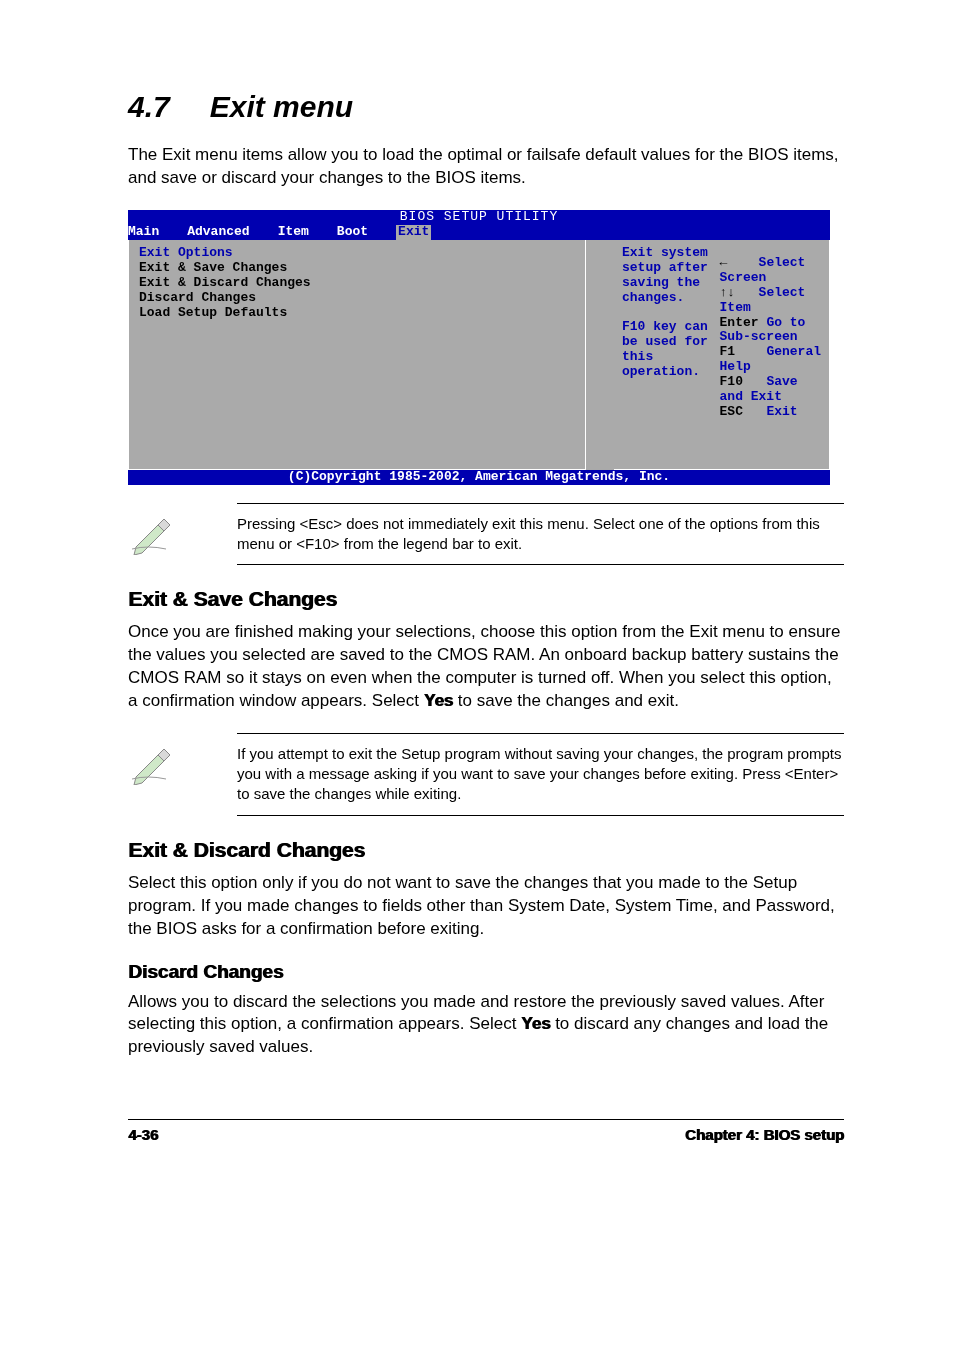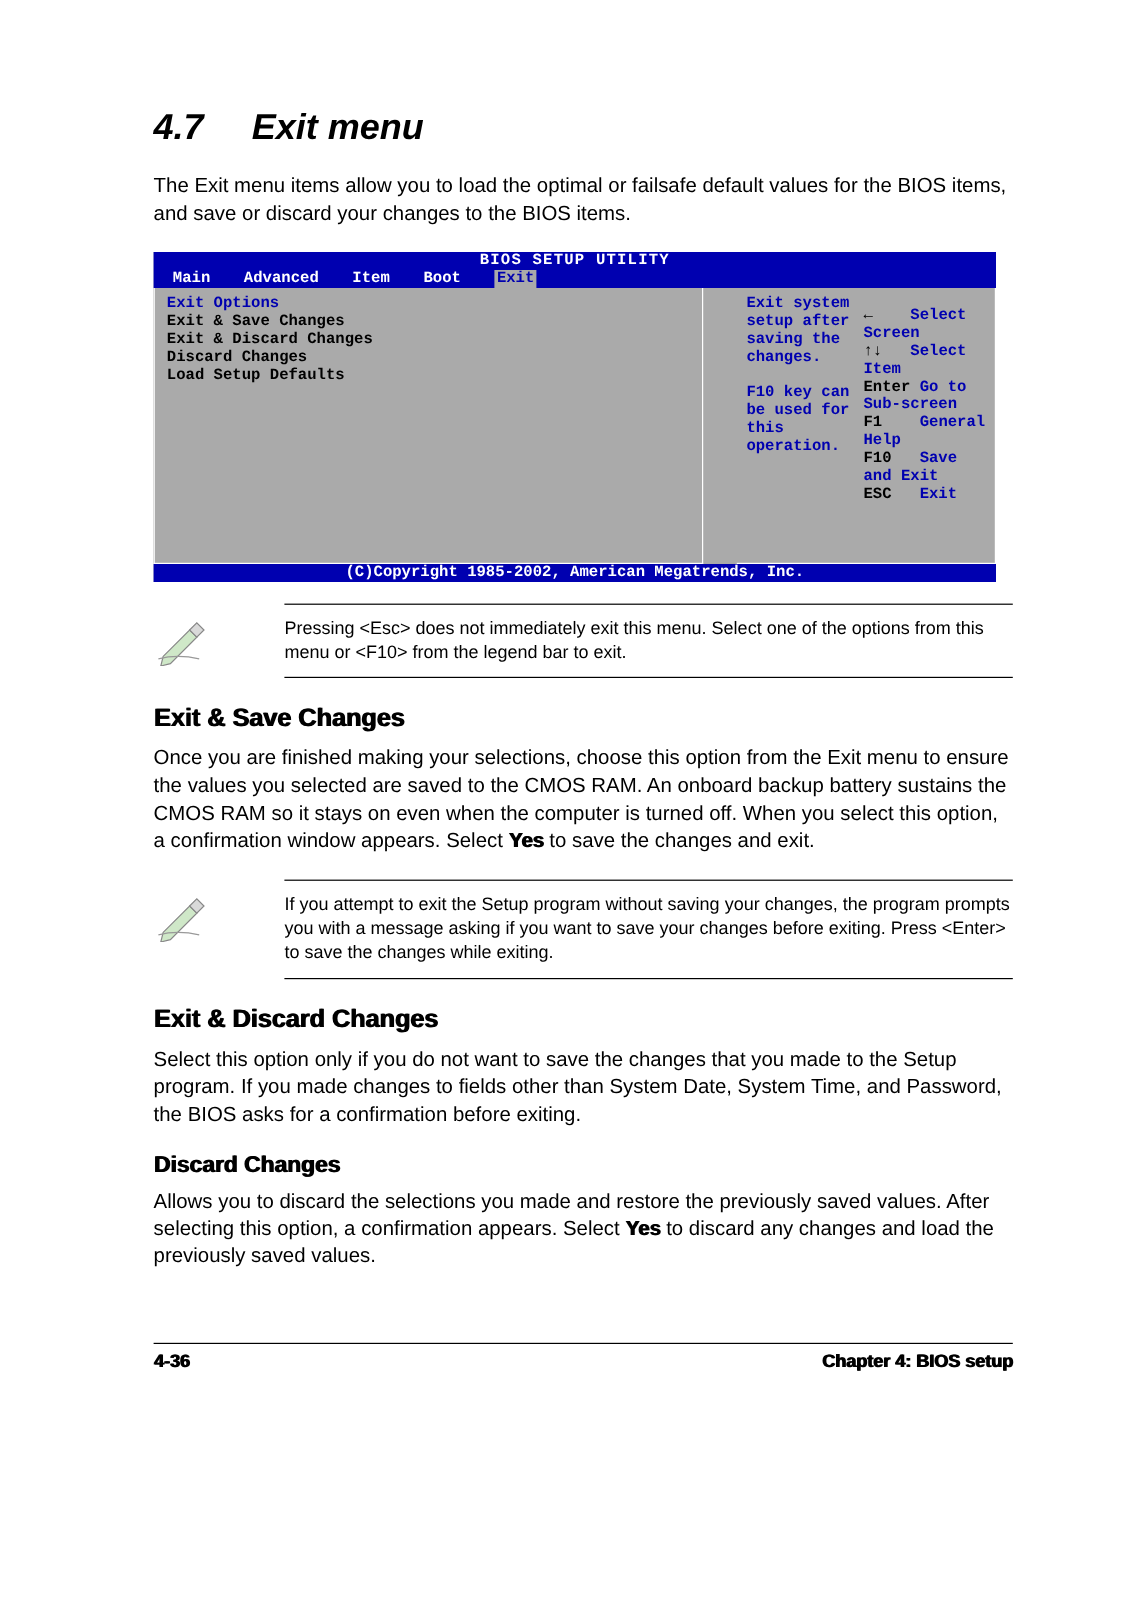--- a/index.html
+++ b/index.html
@@ -34,28 +34,28 @@
     width: 702px;
     margin: 0 0 18px 0;
     font-family: "Courier New", monospace;
     font-size: 13px;
     line-height: 1.15;
   }
   .bios-title {
     background: #0000b0;
     color: #ffffff;
     text-align: center;
-    font-weight: bold;
+    font-weight: normal;
     padding: 0;
     letter-spacing: 1px;
   }
   .bios-tabs {
     background: #0000b0;
     color: #ffffff;
-    padding: 0 16px;
+    padding: 0 0;
     display: flex;
   }
   .bios-tab {
     padding: 0 18px 0 0;
     margin-right: 10px;
     font-weight: bold;
   }
   .bios-tab.active {
     background: #aaaaaa;
     color: #0000b0;

